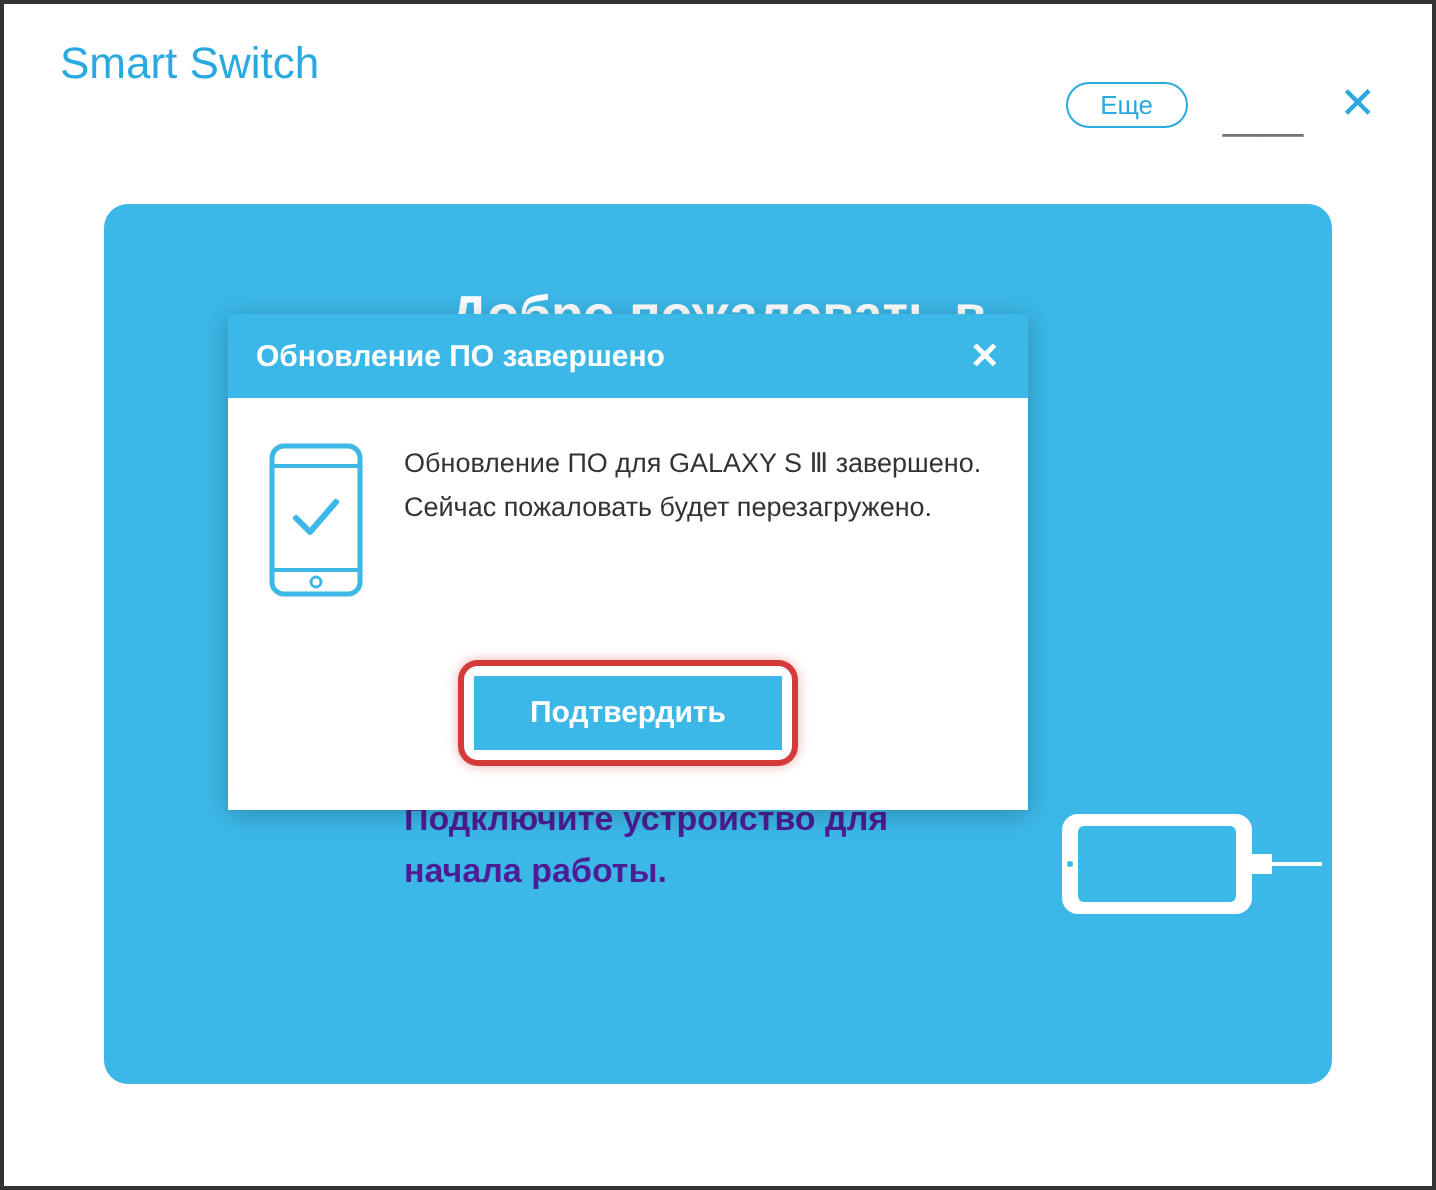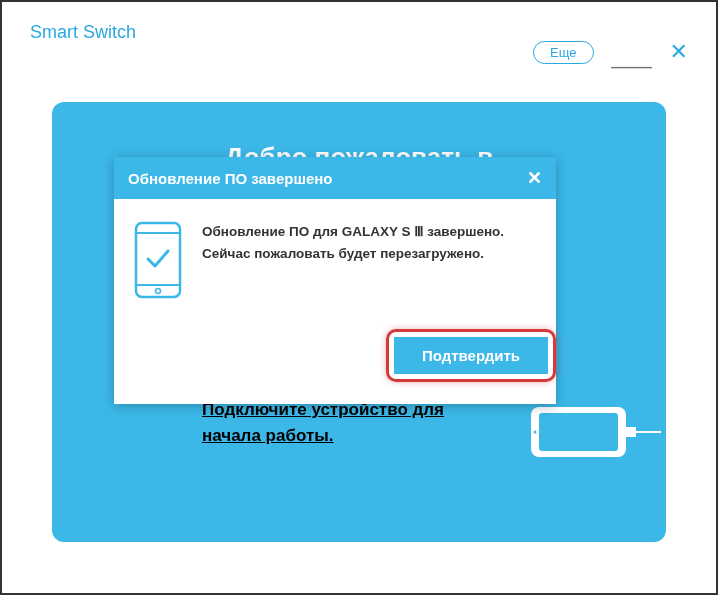--- a/index.html
+++ b/index.html
@@ -17,21 +17,21 @@
     }
     .header {
       display: flex;
       justify-content: space-between;
       align-items: center;
       padding: 18px 28px;
       height: 60px;
     }
     .app-title {
       color: #2aa9e0;
-      font-size: 18px;
+      font-size: 22px;
       font-weight: normal;
     }
     .header-controls {
       display: flex;
       align-items: center;
       gap: 18px;
       margin-top: 40px;
     }
     .more-button {
       border: 1.5px solid #2aa9e0;
@@ -76,39 +76,38 @@
       color: #fff;
       background: transparent;
       padding: 8px 18px;
       font-size: 14px;
       cursor: pointer;
       position: absolute;
       top: 230px;
       left: 150px;
     }
     .connect-text {
-      color: #000000;
+      color: #4c1d95;
       font-size: 17px;
       font-weight: bold;
       position: absolute;
       top: 295px;
       left: 150px;
       line-height: 1.5;
-      text-decoration: underline;
     }
     .phone-device {
       position: absolute;
       right: 5px;
       top: 295px;
     }
     .dialog {
       position: absolute;
       top: 155px;
       left: 112px;
-      width: 442px;
+      width: 400px;
       background: #fff;
       box-shadow: 0 2px 12px rgba(0,0,0,0.25);
       z-index: 10;
     }
     .dialog-header {
       background: #3cb8e8;
       color: #fff;
       display: flex;
       justify-content: space-between;
       align-items: center;
@@ -126,25 +125,24 @@
       gap: 20px;
       align-items: flex-start;
     }
     .phone-icon-container {
       flex-shrink: 0;
     }
     .dialog-text {
       font-size: 13.5px;
       color: #333;
       line-height: 1.6;
-      font-weight: bold;
     }
     .dialog-footer {
       display: flex;
-      justify-content: flex-end;
+      justify-content: center;
       padding: 8px 0 22px 0;
     }
     .confirm-wrapper {
       border: 3px solid #d43a3a;
       border-radius: 10px;
       padding: 5px;
       display: inline-block;
       box-shadow: 0 0 6px rgba(212,58,58,0.4);
     }
     .confirm-button {

